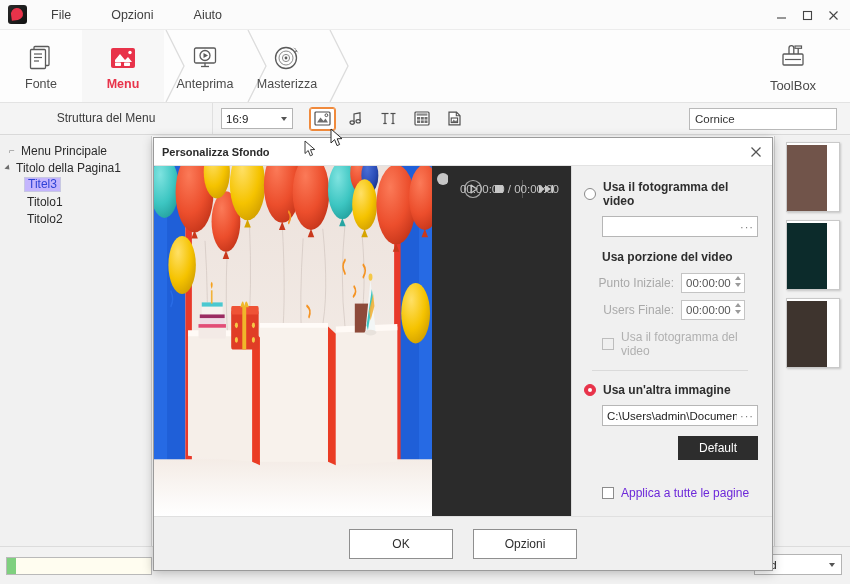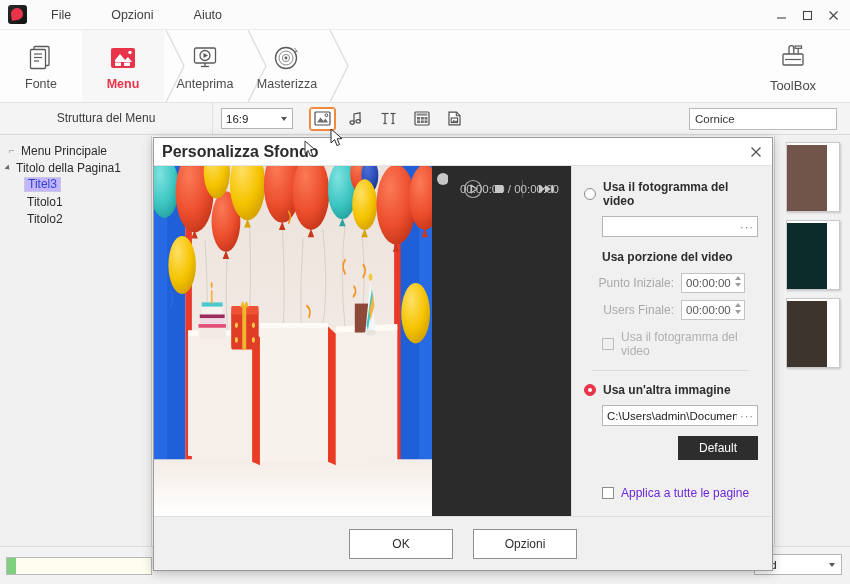--- a/index.html
+++ b/index.html
@@ -170,21 +170,21 @@
   
   .dlg {
     position: absolute; left: 153px; top: 137px; width: 620px; height: 434px;
     background: #f0f0f0; border: 1px solid #9a9a9a;
     box-shadow: 0 2px 10px rgba(0,0,0,.25);
     display: flex; flex-direction: column;
   }
   .dlg-title {
     height: 28px; background: #fff; border-bottom: 1px solid #e2e2e2;
     display: flex; align-items: center; padding: 0 8px;
-    font-size: 16px; font-weight: bold; color: #2b2b2b;
+    font-size: 11px; font-weight: bold; color: #2b2b2b;
     position: relative;
   }
   .dlg-close {
     position: absolute; right: 6px; top: 4px; width: 20px; height: 20px;
     display: flex; align-items: center; justify-content: center; color: #555;
   }
   .dlg-body { flex: 1; display: flex; }
   .dlg-left { width: 425px; background: #2b2b2b; display: flex; flex-direction: row; }
   .player-view { flex: 1; position: relative; overflow: hidden; background: #1d1d1d; }
   .seek {

